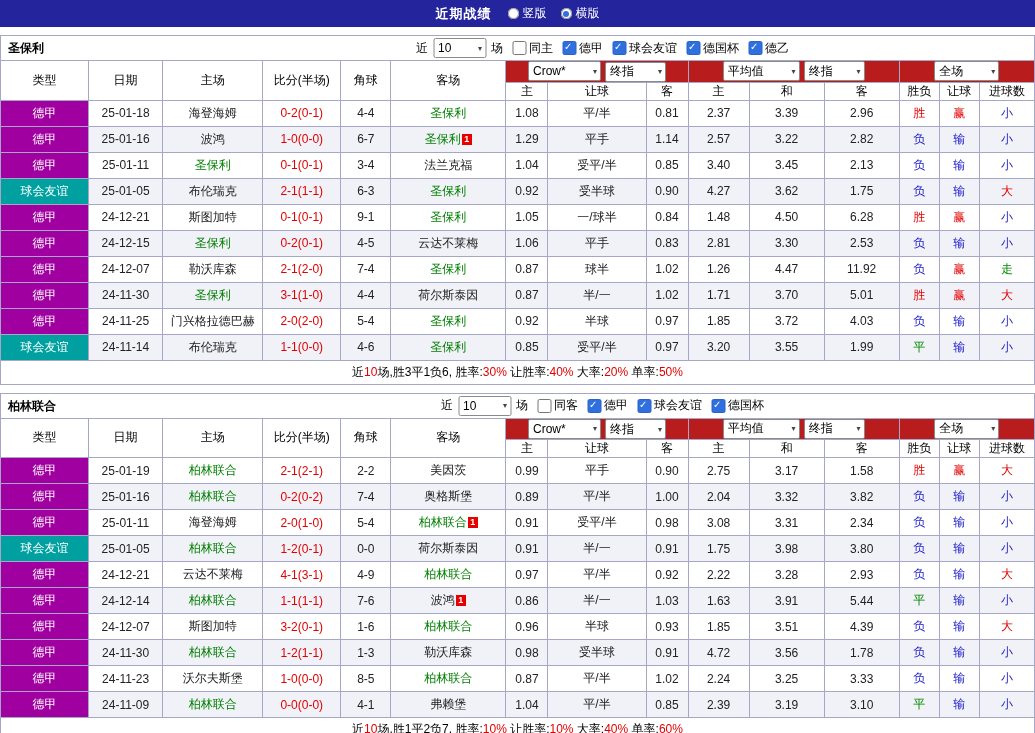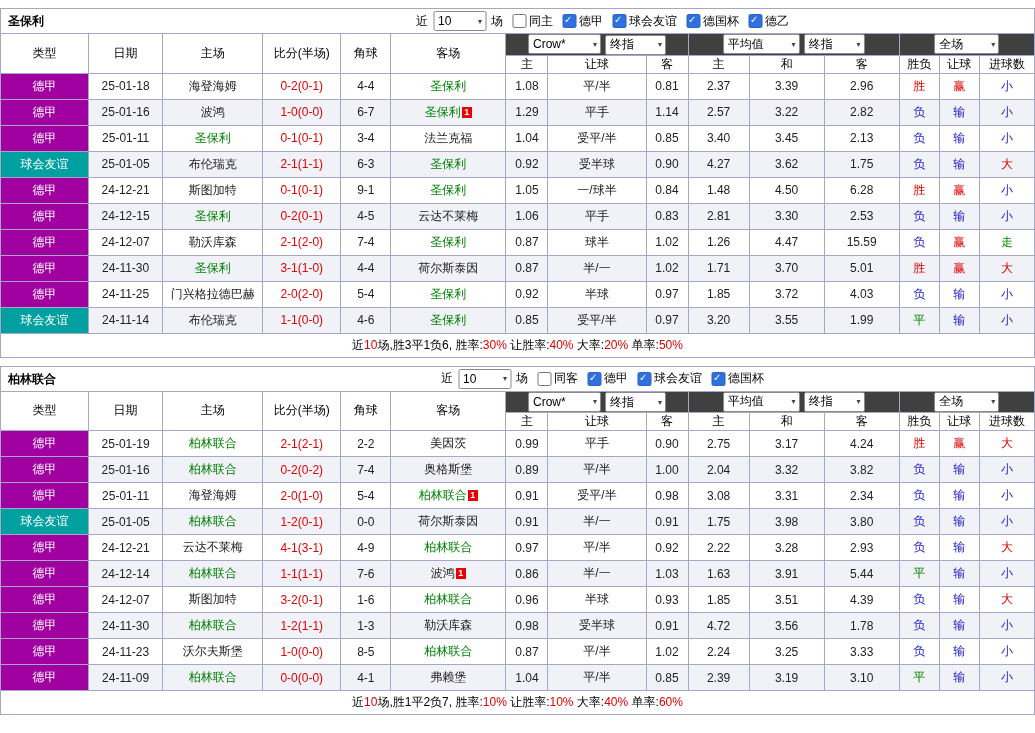--- a/index.html
+++ b/index.html
@@ -17,37 +17,50 @@
   .team-name{position:absolute;left:7px;top:50%;transform:translateY(-50%);font-weight:bold;color:#000;}
   .ctrls{position:absolute;left:50%;top:50%;transform:translate(calc(-50% + 85px),-50%);display:inline-flex;align-items:center;gap:5px;white-space:nowrap;}
   .lbl{color:#000;}
   .cb-wrap{display:inline-flex;align-items:center;gap:3px;margin-left:4px;cursor:pointer;color:#000;}
   .cb{width:12px;height:12px;border:1px solid #777;border-radius:2px;background:#fff;display:inline-block;position:relative;flex:none;}
   .cb.checked{background:#2F6FDE;border-color:#2A62C6;}
   .cb.checked::after{content:"\2713";position:absolute;left:1px;top:-1px;color:#fff;font-size:10px;font-weight:bold;}
   .sel{display:inline-flex;align-items:center;justify-content:space-between;height:18px;background:#fff;border:1px solid #8a8a8a;border-radius:2px;padding:0 3px 0 4px;cursor:default;color:#000;}
   .sel .arr{font-size:8px;color:#444;margin-left:3px;}
   .hcell{height:17px;color:#000;background:#fff;}
-  .ddcell{height:20px;background:#404040;}
+  .ddcell{height:20px;background:#b91c1c;}
   .ddcell .sel{margin:0 2px;}
   tbody td{height:25px;background:#fff;}
   tr.alt td{background:#F1F1F8;}
   .type-cell{color:#fff;}
   .score-cell{color:#E10000;cursor:pointer;}
   .team-cell span.tn{cursor:pointer;}
   .rc{display:inline-block;min-width:8px;height:11px;line-height:11px;background:#E60000;color:#fff;font-size:9px;padding:0 1px;margin-left:1px;vertical-align:1px;font-weight:bold;}
   .green{color:#008000;}
   .foot-cell{height:23px;color:#000;background:#fff;}
   .fr{color:#E10000;}
   .fk{color:#000;}
 </style>
 </head>
 <body>
 
 <div class="page">
+  <div class="topbar">
+    <span class="topbar-title">近期战绩</span>
+    <span class="radio-group" id="viewRadios">
+        <label class="radio-opt">
+          <span class="radio-circle"></span>
+          <span class="radio-label">竖版</span>
+        </label>
+        <label class="radio-opt">
+          <span class="radio-circle checked"></span>
+          <span class="radio-label">横版</span>
+        </label>
+      </span>
+  </div>
   <div id="sections">
       <table class="sec-table">
         <colgroup>
           <col style="width: 88px;">
           <col style="width: 74px;">
           <col style="width: 100px;">
           <col style="width: 78px;">
           <col style="width: 50px;">
           <col style="width: 115px;">
           <col style="width: 42px;">
@@ -240,21 +253,21 @@
             <td class="date-cell">24-12-07</td>
             <td class="team-cell"><span class="tn">勒沃库森</span></td>
             <td class="score-cell">2-1(2-0)</td>
             <td class="corner-cell">7-4</td>
             <td class="team-cell"><span class="tn green">圣保利</span></td>
             <td class="odds-cell">0.87</td>
             <td class="odds-cell">球半</td>
             <td class="odds-cell">1.02</td>
             <td class="odds-cell">1.26</td>
             <td class="odds-cell">4.47</td>
-            <td class="odds-cell">15.59</td>
+            <td class="odds-cell">11.92</td>
             <td class="res-cell" style="color: rgb(35, 35, 204);">负</td>
             <td class="res-cell" style="color: rgb(225, 0, 0);">赢</td>
             <td class="res-cell" style="color: rgb(0, 136, 0);">走</td>
           </tr>
           <tr class="drow alt">
             <td class="type-cell" style="background: rgb(160, 0, 160);">德甲</td>
             <td class="date-cell">24-11-30</td>
             <td class="team-cell"><span class="tn green">圣保利</span></td>
             <td class="score-cell">3-1(1-0)</td>
             <td class="corner-cell">4-4</td>
@@ -402,21 +415,21 @@
             <td class="date-cell">25-01-19</td>
             <td class="team-cell"><span class="tn green">柏林联合</span></td>
             <td class="score-cell">2-1(2-1)</td>
             <td class="corner-cell">2-2</td>
             <td class="team-cell"><span class="tn">美因茨</span></td>
             <td class="odds-cell">0.99</td>
             <td class="odds-cell">平手</td>
             <td class="odds-cell">0.90</td>
             <td class="odds-cell">2.75</td>
             <td class="odds-cell">3.17</td>
-            <td class="odds-cell">4.24</td>
+            <td class="odds-cell">1.58</td>
             <td class="res-cell" style="color: rgb(225, 0, 0);">胜</td>
             <td class="res-cell" style="color: rgb(225, 0, 0);">赢</td>
             <td class="res-cell" style="color: rgb(225, 0, 0);">大</td>
           </tr>
           <tr class="drow alt">
             <td class="type-cell" style="background: rgb(160, 0, 160);">德甲</td>
             <td class="date-cell">25-01-16</td>
             <td class="team-cell"><span class="tn green">柏林联合</span></td>
             <td class="score-cell">0-2(0-2)</td>
             <td class="corner-cell">7-4</td>

